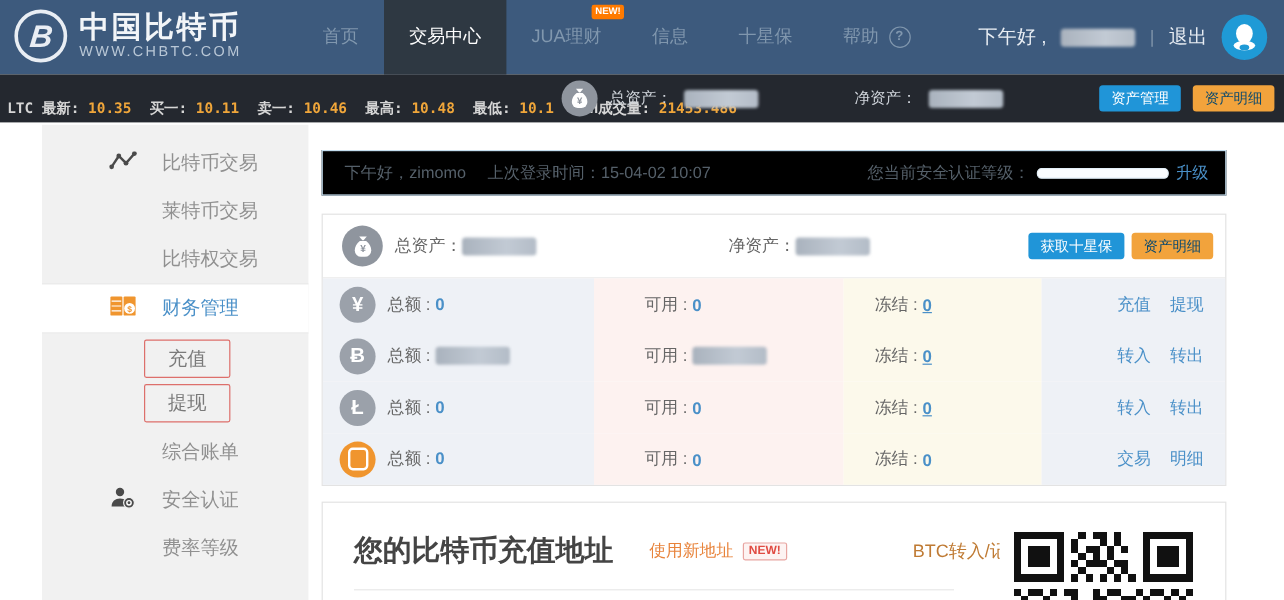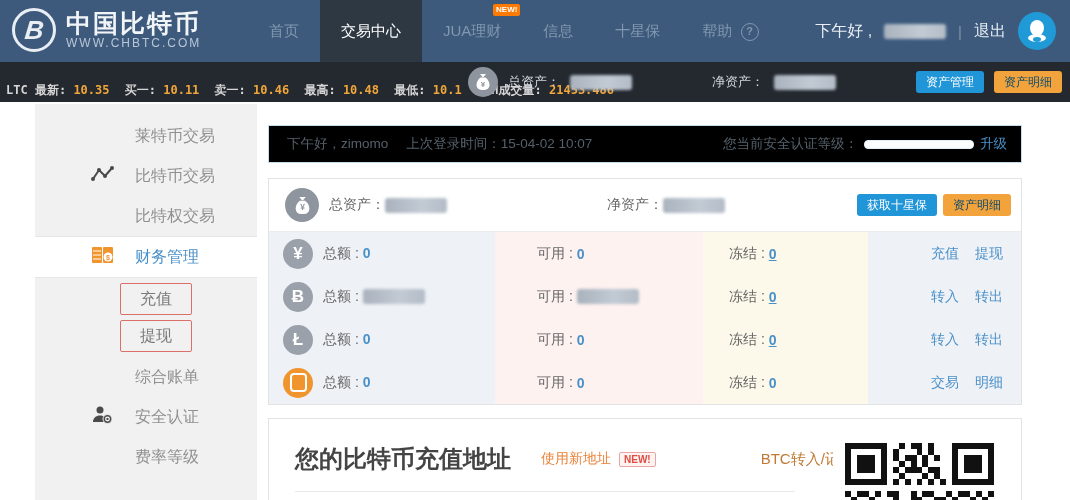--- a/index.html
+++ b/index.html
@@ -159,33 +159,33 @@
     <span class="blur-pill"></span>
     <span class="gap-lg"></span>
     <span class="btn btn-blue">资产管理</span>
     <span class="btn btn-orange">资产明细</span>
   </div>
 </div>
 
 <div class="sidebar">
   <div class="side-spacer"></div>
   <div class="side-item">
-    <span class="side-label">莱特币交易</span>
-  </div>
-  <div class="side-item">
     <span class="side-icon">
       <svg width="24" height="16" viewBox="0 0 24 16">
           <polyline points="2,13 8,4 14,10 21,2" fill="none" stroke="#4a4a4a" stroke-width="2"></polyline>
           <circle cx="2" cy="13" r="2" fill="#4a4a4a"></circle>
           <circle cx="8" cy="4" r="2" fill="#4a4a4a"></circle>
           <circle cx="14" cy="10" r="2" fill="#4a4a4a"></circle>
           <circle cx="21" cy="2" r="2" fill="#4a4a4a"></circle>
         </svg>
     </span>
     <span class="side-label">比特币交易</span>
+  </div>
+  <div class="side-item">
+    <span class="side-label">莱特币交易</span>
   </div>
   <div class="side-item">
     <span class="side-label">比特权交易</span>
   </div>
   <div class="side-item active">
     <span class="side-icon">
       <svg width="24" height="20" viewBox="0 0 24 20">
         <rect x="1" y="2" width="10" height="16" rx="1" fill="#f0952e"></rect>
         <rect x="12" y="2" width="10" height="16" rx="1" fill="#f0952e"></rect>
         <line x1="2" y1="6" x2="10" y2="6" stroke="#fff" stroke-width="1"></line>

